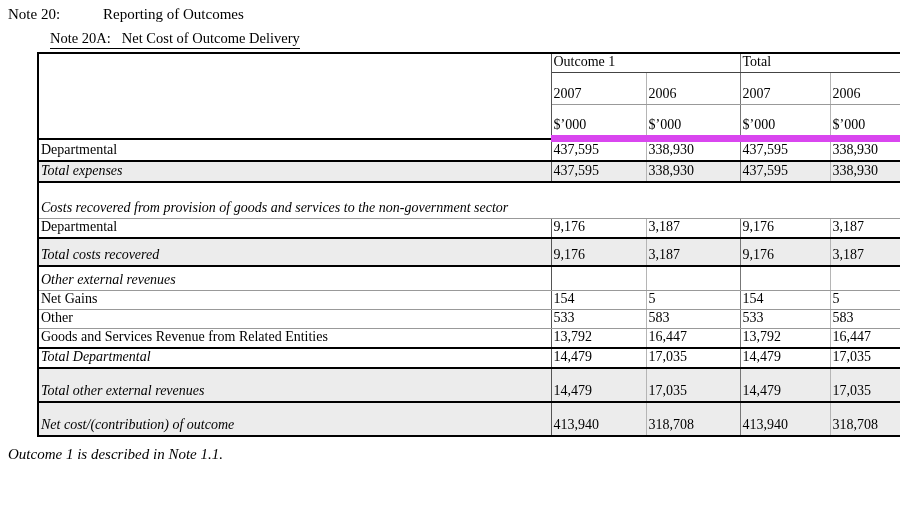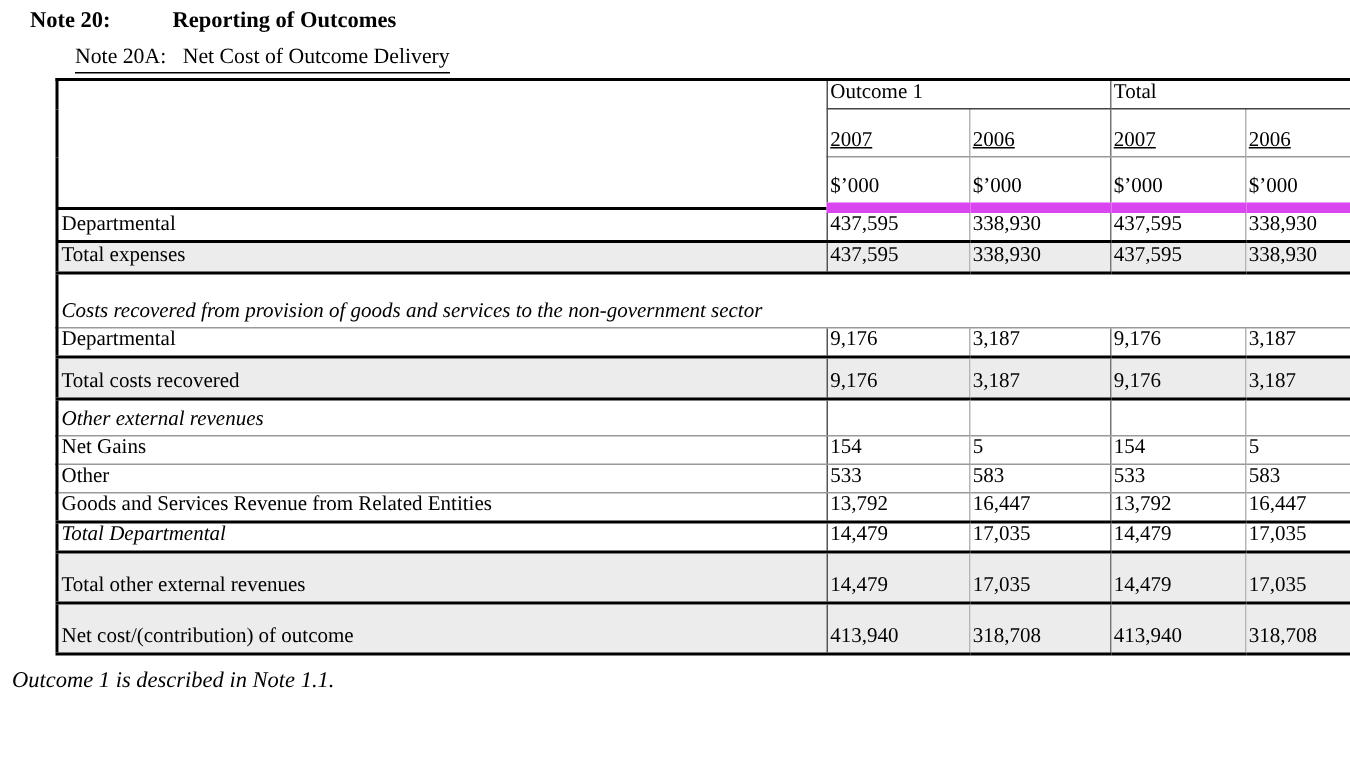--- a/index.html
+++ b/index.html
@@ -1,51 +1,51 @@
 <!DOCTYPE html>
 <html><head>
 <meta charset="utf-8">
 <style>
   html, body { margin:0; padding:0; }
   body {
     width:900px; height:508px; background:#ffffff; position:relative;
     font-family:"Liberation Serif", serif; color:#000;
     -webkit-font-smoothing:antialiased;
   }
-  .title-line { position:absolute; top:6px; left:20px; font-size:15px; font-weight:bold; white-space:nowrap; }
+  .title-line { position:absolute; top:6px; left:8px; font-size:15px; font-weight:normal; white-space:nowrap; }
   .title-note { display:inline-block; width:95px; }
   .subtitle { position:absolute; top:30px; left:8px; font-size:14.5px; white-space:nowrap; }
   .subtitle-underline { display:inline-block; border-bottom:1px solid #000; padding-bottom:1px;margin-left:42px; }
   .subtitle-text { margin-left:11px; }
 
   table.fin {
     position:absolute; top:52px; left:5px; width:886px;
     border-collapse:collapse; table-layout:fixed;
     font-size:14px; border:2px solid #000;margin-left:32px;
   }
   .fin th, .fin td {
     padding:0 4px 2px 2px; vertical-align:bottom;
     font-weight:normal; text-align:left; overflow:hidden; white-space:nowrap;
   }
   .num { text-align:right; }
   .b  { font-weight:bold; }
   .i  { font-style:italic; }
-  .bi { font-weight:bold; }
+  .bi { font-weight:bold; font-style:italic; }
   .mid { vertical-align:middle; padding-bottom:1px; }
 
   
   .c0 { border-right:1px solid #555; }
   .c1 { border-right:1px solid #b5b5b5; }
   .c2 { border-right:1px solid #777; }
   .c3 { border-right:1px solid #b5b5b5; }
 
   
   .grp { text-align:center; font-weight:bold; border-bottom:1px solid #444; vertical-align:middle; padding-bottom:0; }
   .lbl-head { border-right:1px solid #555; border-bottom:2px solid #000; }
-  tr.r-year td { border-bottom:1px solid #999;text-decoration:underline; }
+  tr.r-year td { border-bottom:1px solid #999; }
   tr.r-unit td { border-bottom:7px solid #d946ef; }
 
   
   tbody td { border-bottom:1px solid #999; }
   tr.tt td { border-top:2px solid #000; }
   tr.tb td { border-bottom:2px solid #000; }
   tr.shade td { background:#ececec; }
 
   .footnotes { position:absolute; top:444px; left:8px; font-size:15px; line-height:21px;font-style:italic; }
 </style>

